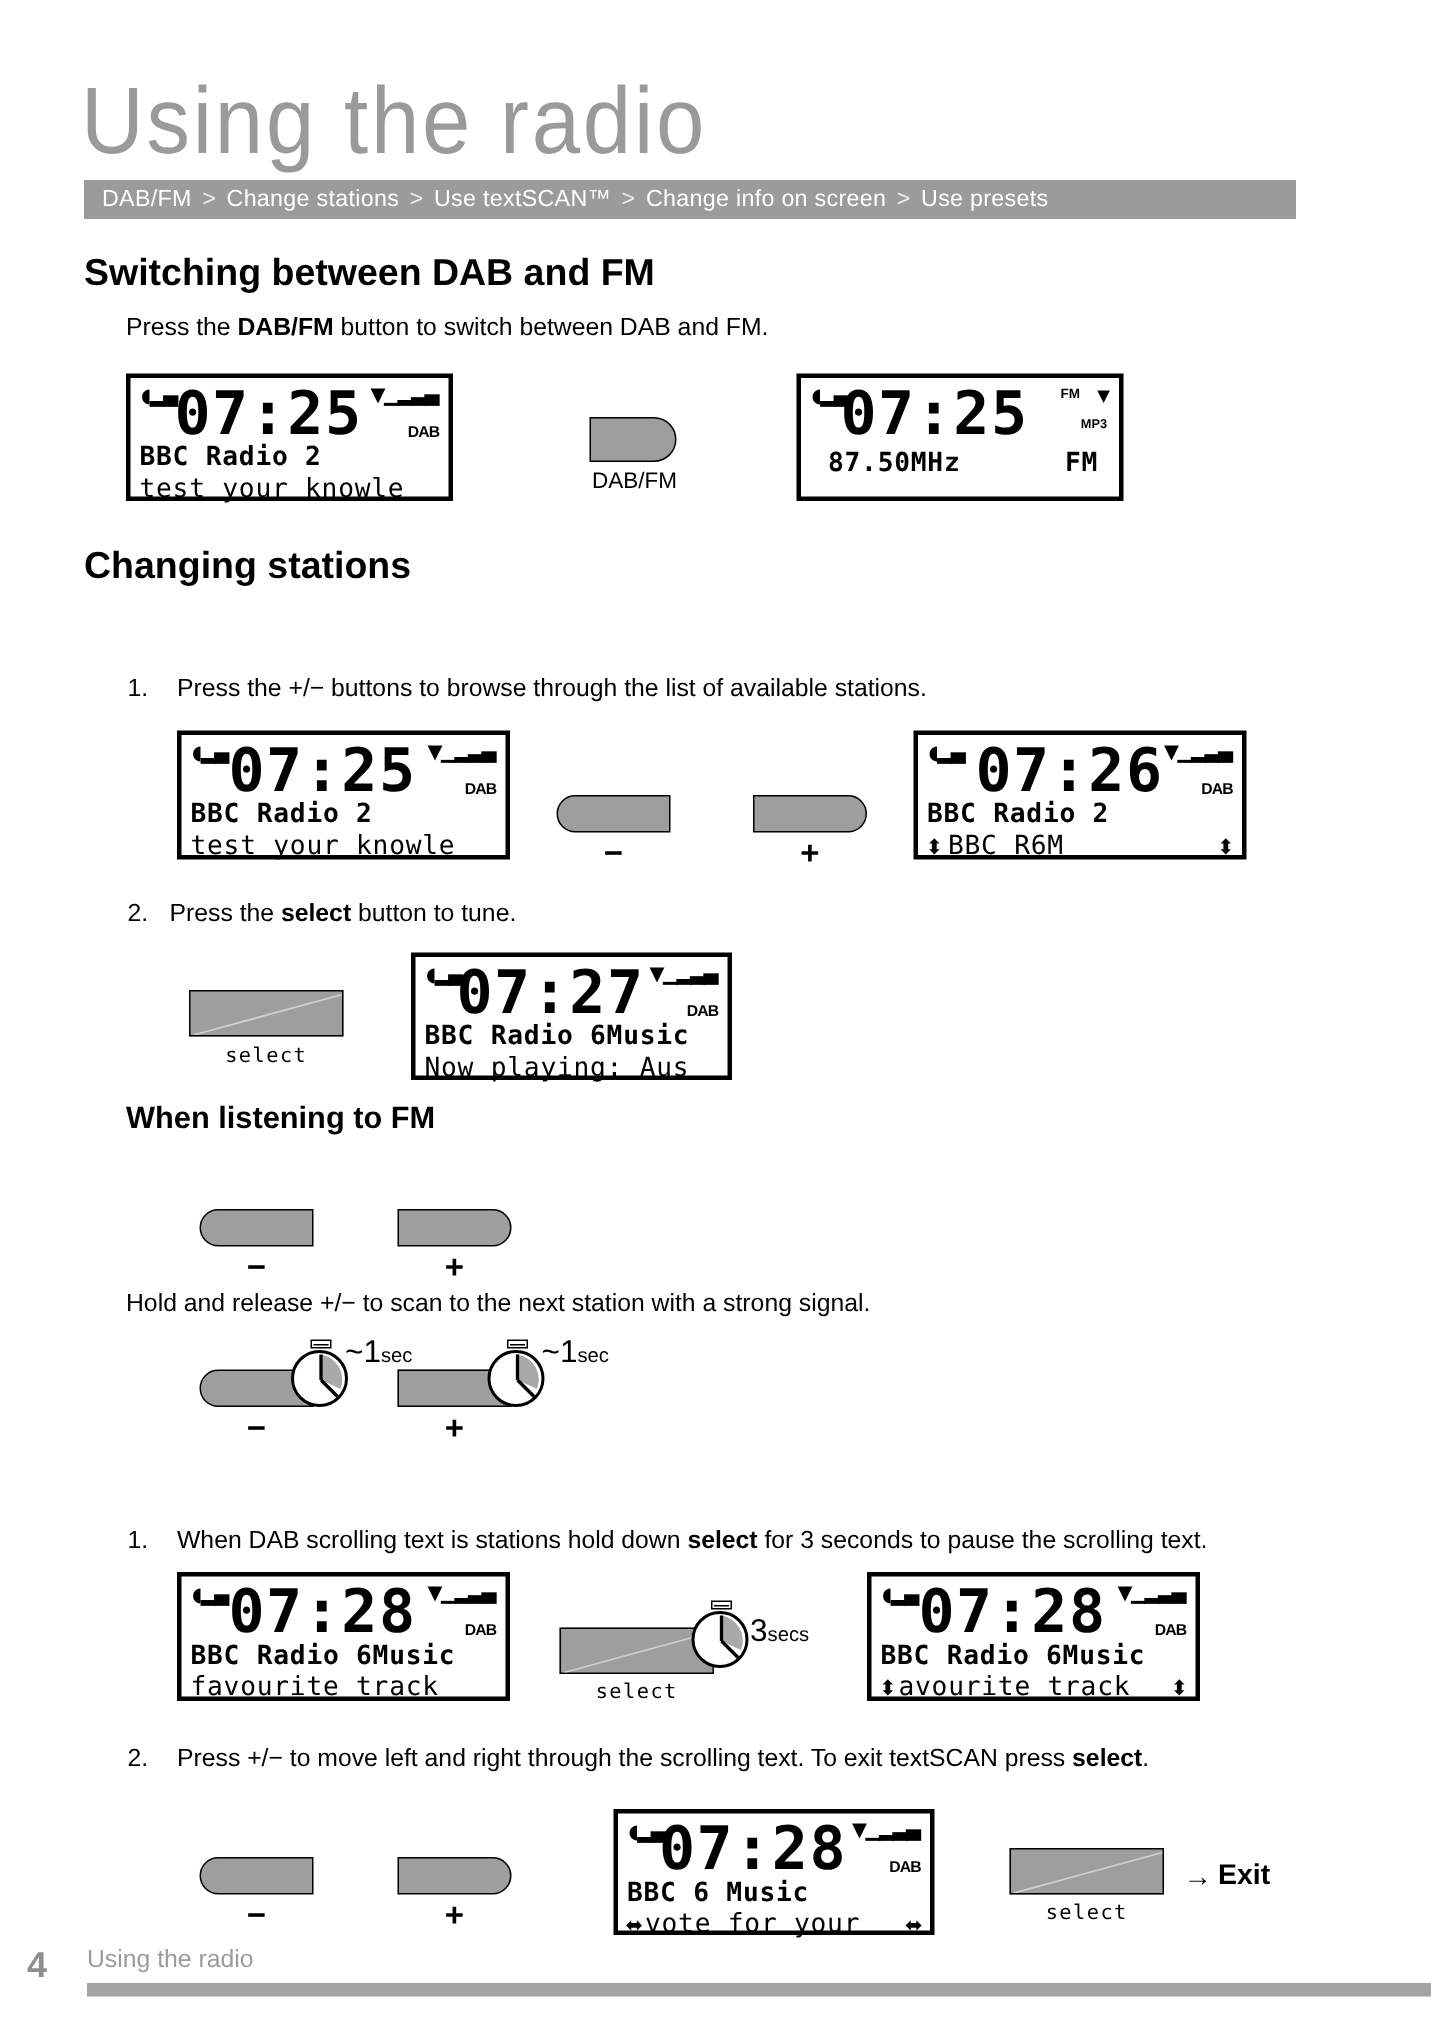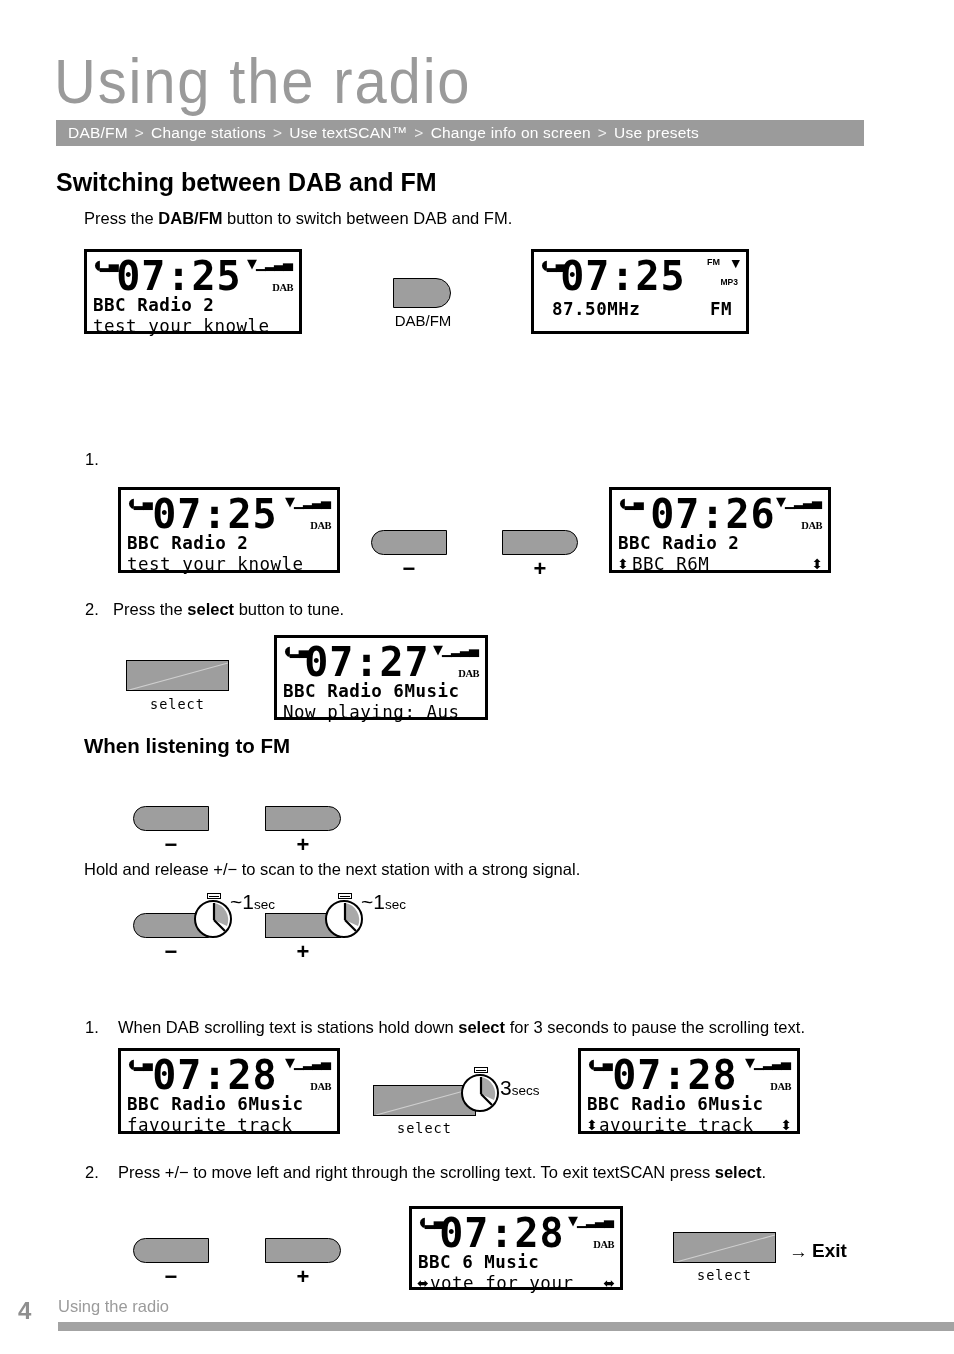--- a/index.html
+++ b/index.html
@@ -55,21 +55,21 @@
     font-family:"DejaVu Sans", sans-serif;letter-spacing:-1px;
   }
   .clock{
     position:absolute;left:0;right:0;top:3px;text-align:center;
     font-family:"DejaVu Sans Mono", monospace;
     font-size:40px;line-height:42px;font-weight:bold;
     letter-spacing:1px;
   }
   .dab-badge{
     position:absolute;font-size:10.5px;font-weight:bold;
-    font-family:Liberation Serif, serif;letter-spacing:-0.5px;
+    font-family:Liberation Sans, sans-serif;letter-spacing:-0.5px;
   }
   .fm-badge{position:absolute;font-size:9px;font-weight:bold;}
   .mp3-badge{position:absolute;font-size:8.5px;font-weight:bold;}
   .lcd .line{
     position:absolute;left:6px;right:6px;
     font-family:"DejaVu Sans Mono", monospace;
     font-size:17.5px;line-height:19px;letter-spacing:0.5px;
     white-space:pre;
   }
   .lcd .l1{top:44px;font-weight:bold;}
@@ -165,23 +165,25 @@
   <div class="lcd" style="left:531px;top:249px;width:218px;height:85px;">
     <div class="sig-l">◖▂▄</div>
     <div class="fm-badge" style="right:26px;top:5px;">FM</div>
     <div class="sig-r" style="font-size:11px;">▼</div>
     <div class="mp3-badge" style="right:8px;top:25px;">MP3</div>
     <div class="clock" style="left:6px;right:40px;">07:25</div>
     <div class="line l1" style="top:48px;left:18px;">87.50MHz</div>
     <div class="line l1" style="top:48px;left:auto;right:14px;text-align:right;">FM</div>
   </div>
 
+  <div class="h2" style="left:56px;top:363px;">Changing stations</div>
 
 
   <div class="num" style="left:85px;top:450px;">1.</div>
+  <div class="body-t" style="left:118px;top:450px;">Press the  +/−  buttons to browse through the list of available stations.</div>
 
   <div class="lcd" style="left:118px;top:487px;width:222px;height:86px;">
     <div class="sig-l">◖▂▄</div>
     <div class="sig-r">▼▁▂▃▄</div>
     <div class="clock" style="left:6px;right:34px;">07:25</div>
     <div class="dab-badge" style="right:6px;top:30px;">DAB</div>
     <div class="line l1">BBC Radio 2</div>
     <div class="line l2">test your knowle</div>
   </div>
 

